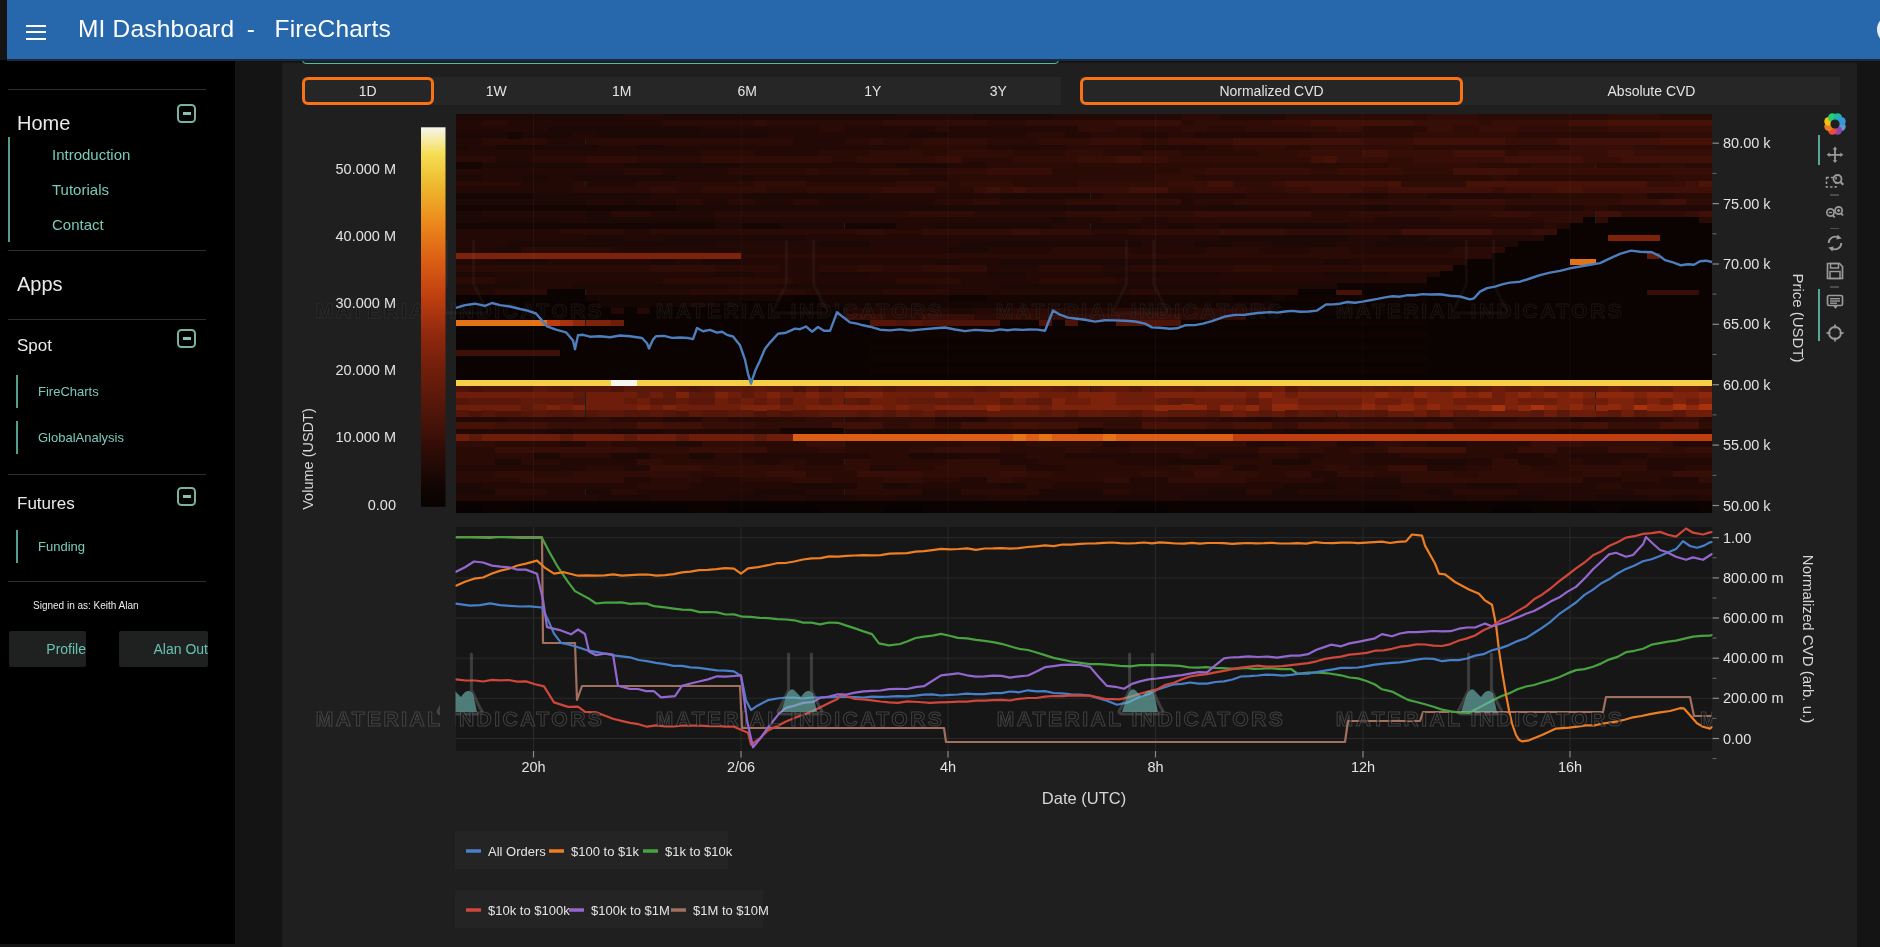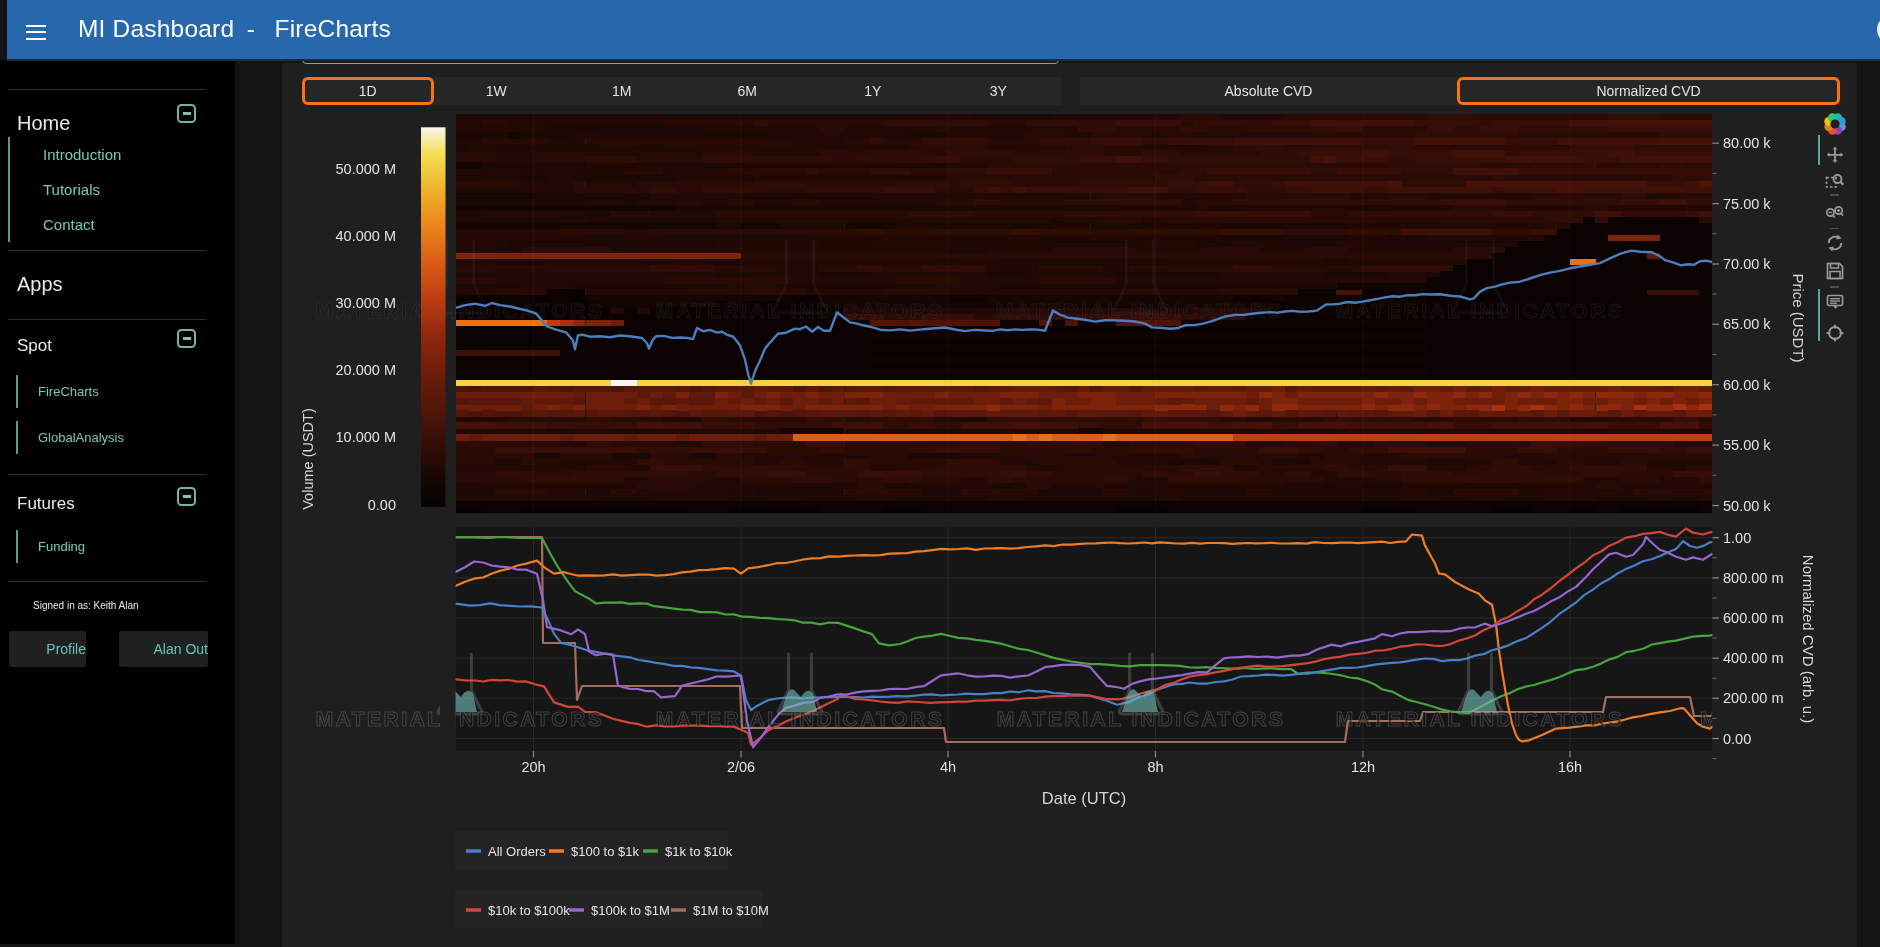--- a/index.html
+++ b/index.html
@@ -5,21 +5,21 @@
 .navbar{position:absolute;left:7px;top:0;width:1880px;height:61px;background:#2767ab;z-index:50;border-bottom:2px solid #1b2a3d}
 .burger{position:absolute;left:19px;top:25px;width:20px;height:15px}
 .burger div{height:2px;background:#fff;margin-bottom:4.4px}
 .title{position:absolute;left:71px;top:15px;font-size:24.5px;color:#fdfdfd;letter-spacing:0.2px}
 .avatar{position:absolute;left:1870px;top:15px;width:29px;height:29px;border-radius:50%;background:#e9eef4}
 .sidebar{position:absolute;left:0;top:60px;width:235px;height:884px;background:#000000;z-index:10}
 .hr{position:absolute;left:8px;width:198px;height:1px;background:#2e2e2e}
 .h2{position:absolute;left:17px;font-size:20px;color:#e8e8e8}
 .h4{position:absolute;left:17px;font-size:17px;color:#e8e8e8}
 .navlinks{position:absolute;left:8px;border-left:2.5px solid #549e90}
-.navlink{color:#79c9ba;font-size:15px;padding:9px 0 9px 33px}
+.navlink{color:#79c9ba;font-size:15px;padding:9px 0 9px 42px}
 .navlink2{position:absolute;left:16px;border-left:2.5px solid #549e90;color:#79c9ba;font-size:13px;padding:9px 0 9px 20px}
 .coll{position:absolute;left:177px;width:19px;height:19px;border:2px solid #78b2a2;border-radius:4.5px}
 .coll i{position:absolute;left:3.5px;top:6px;width:8px;height:3px;background:#8abfb0}
 .sbtn{position:absolute;background:#1e2120;color:#68c1b1;font-size:14px;text-align:right;border-radius:2px}
 .dropdown{position:absolute;left:302px;top:30px;width:757px;height:34px;background:#1e1e1e;border:1px solid #56b8a8;border-radius:4px;z-index:5}
 .btngroup{position:absolute;top:77px;height:28px;background:#262626;display:flex;z-index:6}
 .btn{flex:1;display:flex;align-items:center;justify-content:center;font-size:14px;color:#e3e3e3}
 .btnsel{border:3px solid #f97316;border-radius:6px}
 </style></head><body>
 <div class="dropdown"></div>
@@ -240,22 +240,22 @@
 </svg>
 <div class="btngroup" style="left:302px;width:759px">
  <div class="btn btnsel">1D</div>
     <div class="btn">1W</div>
     <div class="btn">1M</div>
  <div class="btn">6M</div>
     <div class="btn">1Y</div>
     <div class="btn">3Y</div>
 </div>
 <div class="btngroup" style="left:1080px;width:760px">
- <div class="btn">Absolute CVD</div>
-    <div class="btn btnsel">Normalized CVD</div>
+ <div class="btn btnsel">Normalized CVD</div>
+    <div class="btn">Absolute CVD</div>
 </div>
 <svg style="position:absolute;left:1821px;top:110px" width="28" height="28">
     <circle cx="20.3" cy="16.6" r="4.4" fill="#69c"></circle>
     <circle cx="16.6" cy="20.3" r="4.4" fill="#8e44ad"></circle>
     <circle cx="11.4" cy="20.3" r="4.4" fill="#e74c3c"></circle>
     <circle cx="7.7" cy="16.6" r="4.4" fill="#e67e22"></circle>
     <circle cx="7.7" cy="11.4" r="4.4" fill="#f1c40f"></circle>
     <circle cx="11.4" cy="7.7" r="4.4" fill="#2ecc71"></circle>
     <circle cx="16.6" cy="7.7" r="4.4" fill="#1abc9c"></circle>
     <circle cx="20.3" cy="11.4" r="4.4" fill="#3498db"></circle>

